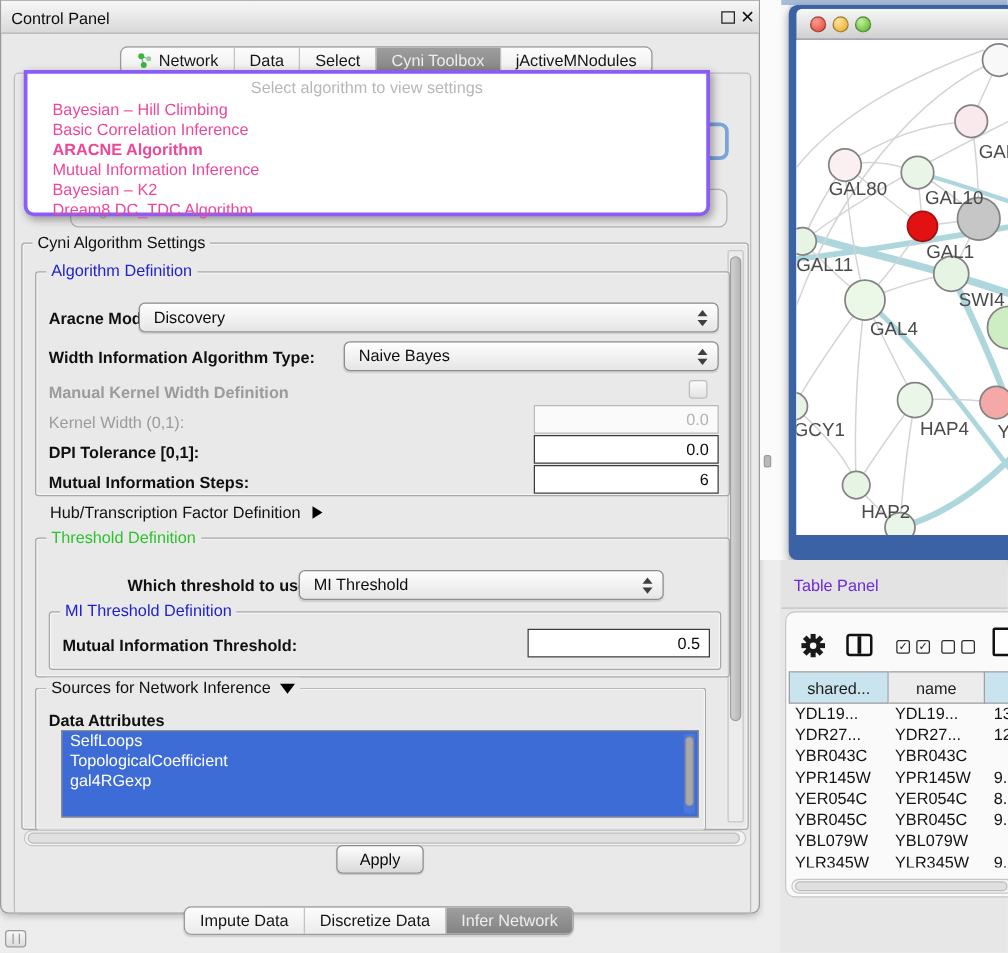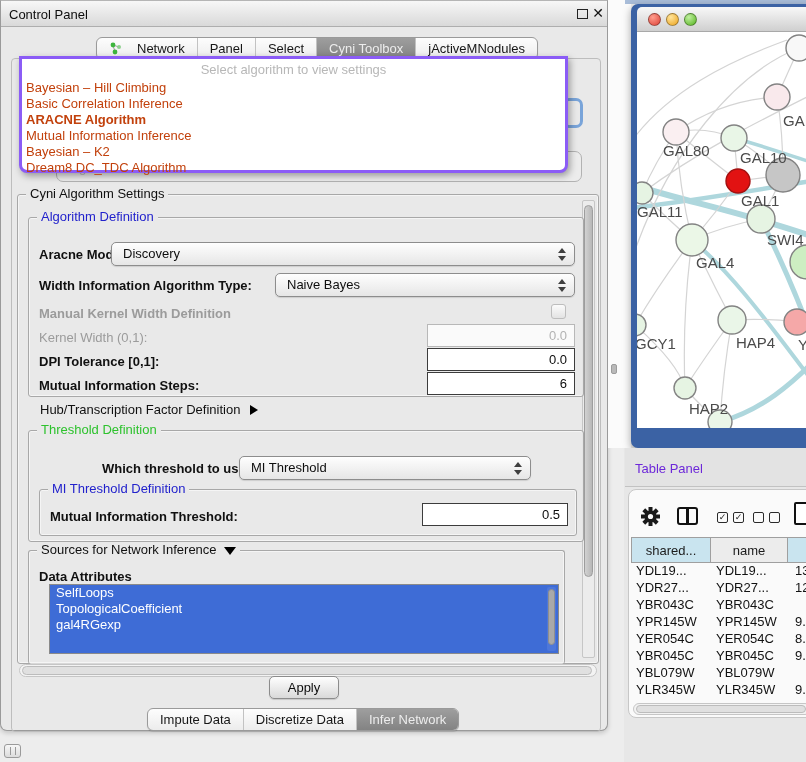--- a/index.html
+++ b/index.html
@@ -9,21 +9,21 @@
   
   #cp{left:0;top:6;width:608px;height:731px;background:#e9e9e9;border:1px solid #9a9a9a;
       border-top:1px solid #b5b5b5;border-radius:0 0 7px 7px;box-shadow:0 2px 5px rgba(0,0,0,.18)}
   #cp-titlebar{left:0;top:0;width:100%;height:26px;background:linear-gradient(#f7f7f7,#d9d9d9);
       border-bottom:1px solid #aeaeae}
   #cp-title{left:8px;top:6px;font-size:13px;color:#0d0d0d}
   #cp-float{right:19px;top:8px;width:11px;height:10px;border:1.6px solid #222}
   #cp-close{right:3px;top:4px;font-size:14px;font-weight:bold;color:#111}
   .seg{display:flex;border:1px solid #9a9a9a;border-radius:6px;overflow:hidden;
       background:linear-gradient(#fdfdfd,#ececec);box-shadow:0 1px 1px rgba(0,0,0,.12)}
-  .seg>div{padding:3px 12px;font-size:13px;color:#161616;display:flex;align-items:center;gap:15px;
+  .seg>div{padding:3px 12px;font-size:13px;color:#161616;display:flex;align-items:center;gap:5px;
       border-left:1px solid #c2c2c2;white-space:nowrap}
   .seg>div:first-child{border-left:none}
   .seg>div.sel{background:linear-gradient(#9e9e9e,#838383);color:#ededed}
   #top-tabs{left:95px;top:36px}
   #outer-box{left:10px;top:57px;width:590px;height:674px;border:1px solid #bdbdbd;border-radius:4px}
   
   .grp{border:1px solid #a8a8a8;border-radius:3px;box-shadow:inset 0 0 0 1px rgba(255,255,255,.55)}
   .grp>.legend{position:absolute;top:-9px;left:8px;background:#e9e9e9;padding:0 4px;font-size:13px;color:#101010;white-space:nowrap}
   .legend.blue{color:#2222cc}.legend.green{color:#2dc22d}
   .lbl{font-size:13px;color:#101010;white-space:nowrap}
@@ -49,21 +49,21 @@
       border:1px solid #9d9d9d;border-radius:5px}
   .hsb{background:#f3f3f3;border:1px solid #c6c6c6;border-radius:7px}
   .hsb .thumb{position:absolute;top:1px;bottom:1px;background:#e0e0e0;border:1px solid #bcbcbc;border-radius:6px}
   
   #attr-list{background:#3e6cd6;border:1px solid #8a8a8a;overflow:hidden}
   #attr-list .item{font-size:13px;color:#fff;line-height:16px;padding-left:6px;white-space:nowrap}
   
   #dropdown{left:18px;top:55px;width:549px;height:117px;background:#fff;border:3px solid #8b5cf6;
       border-radius:0 0 8px 8px;box-shadow:2px 3px 7px rgba(0,0,0,.35);z-index:40}
   #dropdown .prompt{font-size:13px;color:#b7b7b7;text-align:center;line-height:21px}
-  #dropdown .opt{font-size:13px;color:#c2410c;line-height:16px;padding-left:4px;white-space:nowrap}
+  #dropdown .opt{font-size:13px;color:#ec4899;line-height:16px;padding-left:20px;white-space:nowrap}
   #dropdown .opt.bold{font-weight:bold}
   #focus-frag{left:561px;top:97px;width:21px;height:30px;border:3px solid #79a4d9;border-radius:7px;background:#e9e9e9;z-index:36}
   #hidden-combo{left:55px;top:150px;width:526px;height:31px;border:1px solid #b2b2b2;border-radius:7px;
       background:#ececec;z-index:35;overflow:hidden;font-size:13px;color:#bcbcbc;padding:8px 0 0 22px}
   .btn{background:linear-gradient(#fefefe,#d9d9d9);border:1px solid #8c8c8c;border-radius:5px;
       font-size:13px;color:#0d0d0d;text-align:center;padding-top:3px;box-shadow:0 1px 1px rgba(0,0,0,.15)}
   
   #gap{left:608px;top:0;width:23px;height:448px;background:#fbfbfb}
   #split-handle{left:611px;top:364px;width:6px;height:10px;background:#b9b9b9;border-radius:2px;border:1px solid #9c9c9c}
   #top-strip{left:625px;top:0;width:181px;height:4px;background:#a9bdd9}
@@ -114,21 +114,21 @@
       <svg width="13" height="13">
         <line x1="4" y1="3" x2="10" y2="5" stroke="#9a9a9a"></line>
           <line x1="4" y1="3" x2="6" y2="10" stroke="#9a9a9a"></line>
         <circle cx="4" cy="3" r="2.4" fill="#3db53d"></circle>
           <circle cx="10" cy="5" r="2" fill="#8fd08f"></circle>
           <circle cx="6" cy="10" r="2.4" fill="#3db53d"></circle>
       </svg>
       <span>Network</span>
     </div>
     <div>
-        <span>Panel</span>
+        <span>Data</span>
       </div>
     <div>
         <span>Select</span>
       </div>
     <div class="sel">
         <span>Cyni Toolbox</span>
       </div>
     <div>
         <span>jActiveMNodules</span>
       </div>
@@ -223,21 +223,21 @@
       </div>
     </div>
   </div>
 
   <div class="hsb abs" style="left:18px;top:663px;width:578px;height:13px">
     <span class="thumb" style="left:2px;width:570px"></span>
   </div>
 
   <div class="btn abs" style="left:268px;top:675px;width:70px;height:23px">Apply</div>
 
-  <div class="seg abs" style="left:146px;top:707px">
+  <div class="seg abs" style="left:146px;top:724px">
     <div>
         <span>Impute Data</span>
       </div>
     <div>
         <span>Discretize Data</span>
       </div>
     <div class="sel">
         <span>Infer Network</span>
       </div>
   </div>

